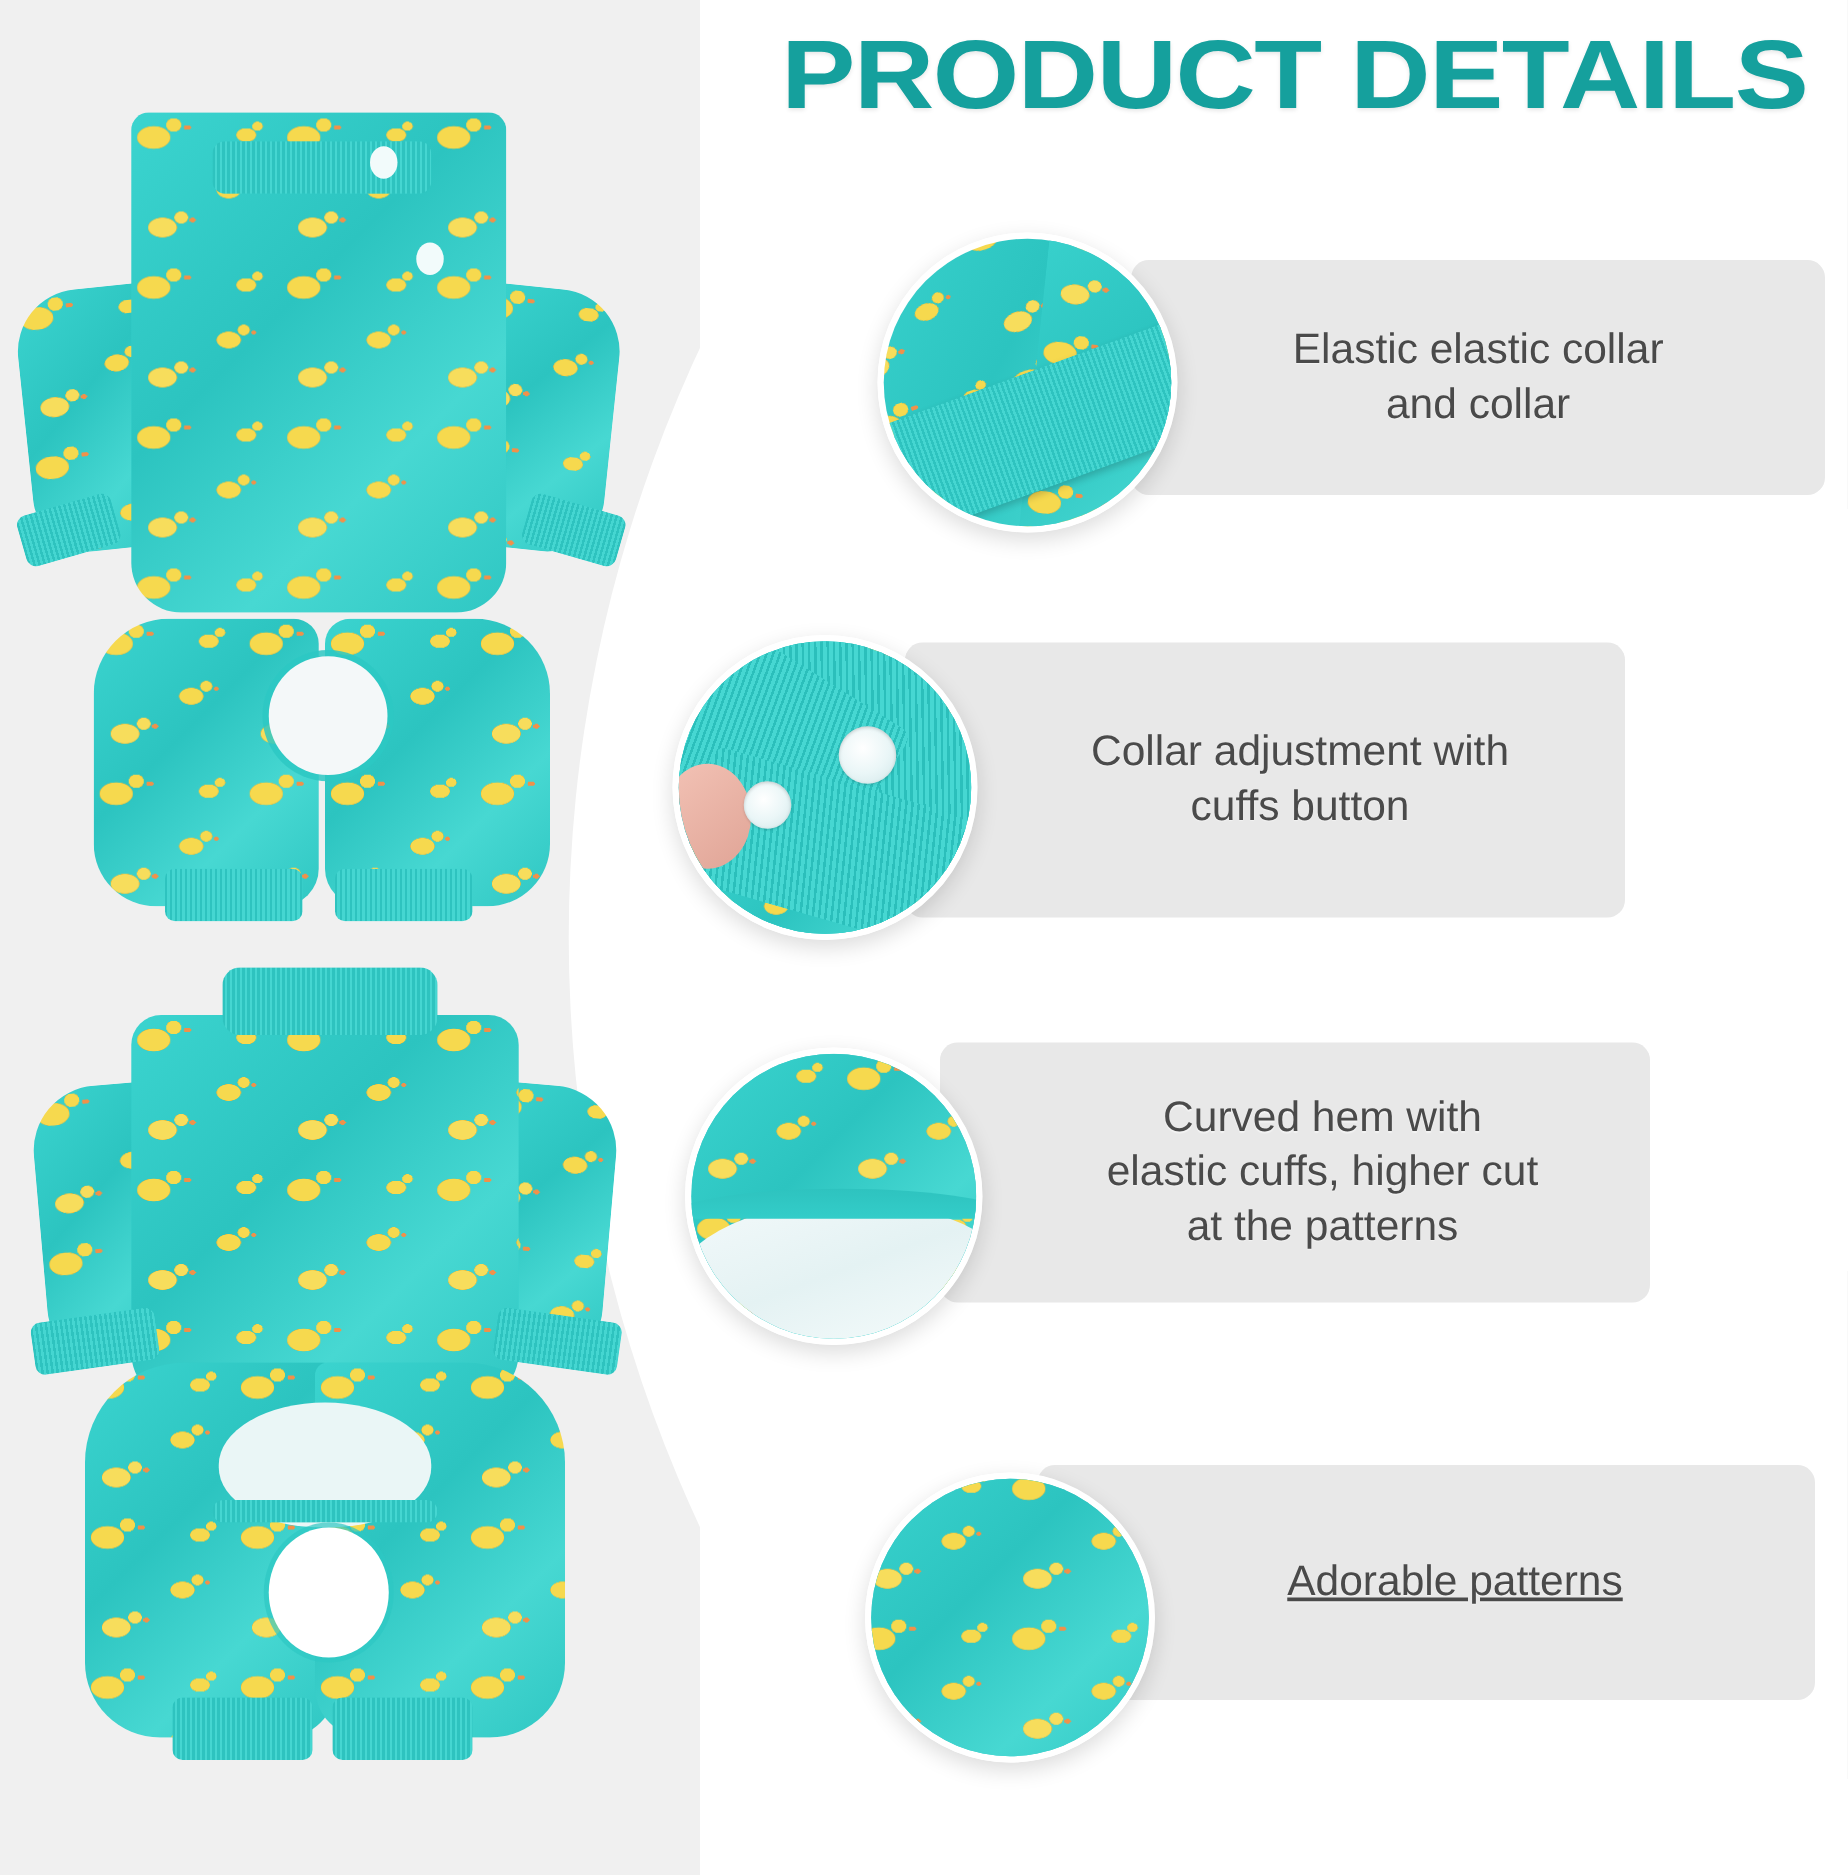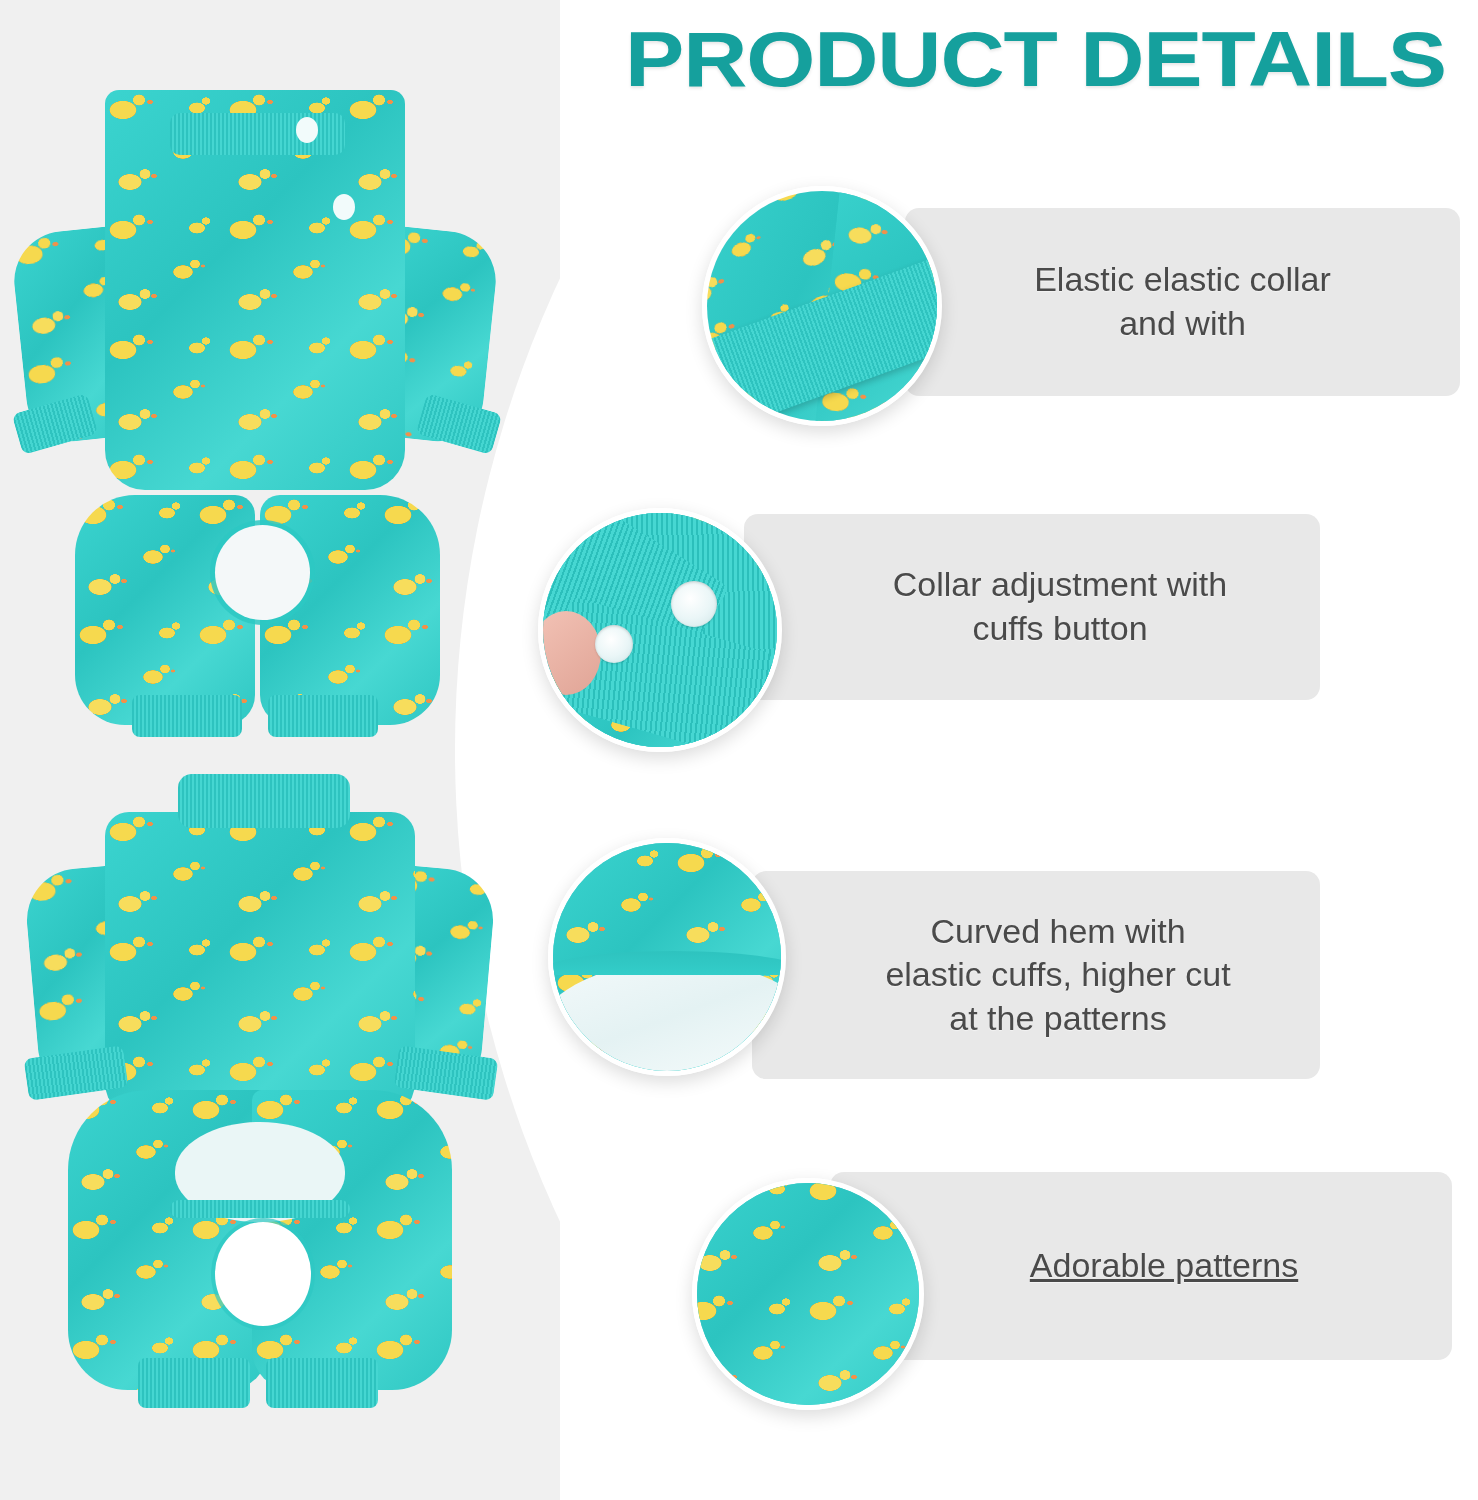--- a/index.html
+++ b/index.html
@@ -249,54 +249,54 @@
     </div>
 
   </div>
 
   <div class="title">PRODUCT DETAILS</div>
 
   <div class="callout">
     <div class="band" style="left:905px; top:208px; width:555px; height:188px;">
       <div class="band-text">
         <div>Elastic elastic collar</div>
-        <div>and with</div>
+        <div>and collar</div>
       </div>
     </div>
     <div class="photo p1" style="left:702px; top:186px; width:240px; height:240px;">
       <div class="photo-inner">
         <div class="sleeve2 duckfab"></div>
         <div class="sleeve duckfab"></div>
         <div class="cuffband rib"></div>
       </div>
     </div>
   </div>
 
   <div class="callout">
-    <div class="band" style="left:744px; top:514px; width:576px; height:186px;">
+    <div class="band" style="left:724px; top:514px; width:576px; height:220px;">
       <div class="band-text" style="padding-left:70px;">
         <div>Collar adjustment with</div>
         <div>cuffs button</div>
       </div>
     </div>
     <div class="photo p2" style="left:538px; top:508px; width:244px; height:244px;">
       <div class="photo-inner duckfab">
         <div class="ducks duckfab"></div>
         <div class="ribB"></div>
         <div class="ribA"></div>
         <div class="ribC"></div>
         <div class="finger"></div>
         <div class="snap snap1"></div>
         <div class="snap snap2"></div>
       </div>
     </div>
   </div>
 
   <div class="callout">
-    <div class="band" style="left:752px; top:871px; width:568px; height:208px;">
+    <div class="band" style="left:752px; top:834px; width:568px; height:208px;">
       <div class="band-text" style="padding-left:58px;">
         <div>Curved hem with</div>
         <div>elastic cuffs, higher cut</div>
         <div>at the patterns</div>
       </div>
     </div>
     <div class="photo p3" style="left:548px; top:838px; width:238px; height:238px;">
       <div class="photo-inner duckfab">
         <div class="hemline"></div>
         <div class="lining"></div>

